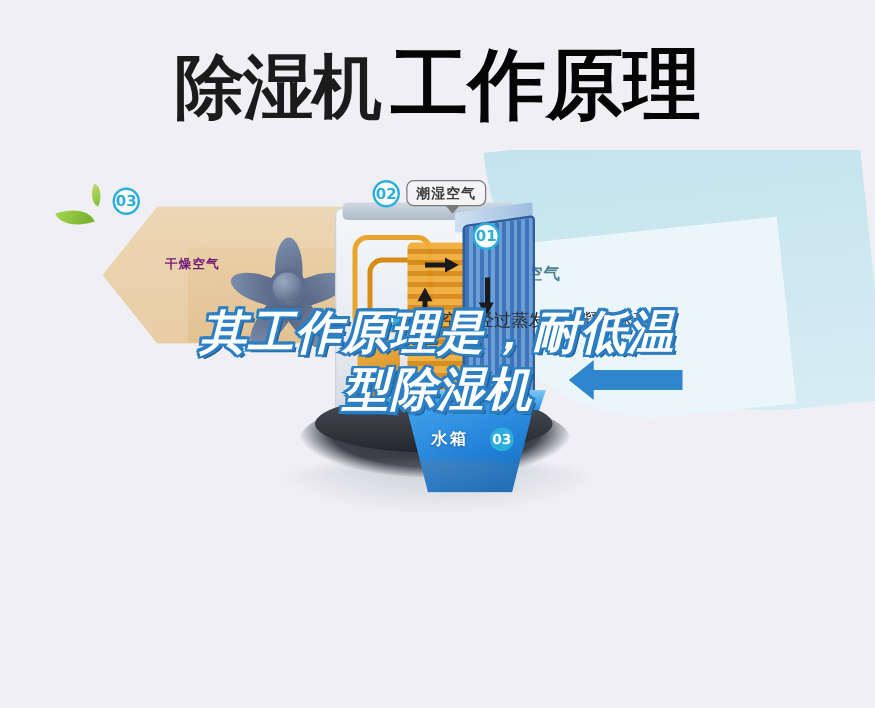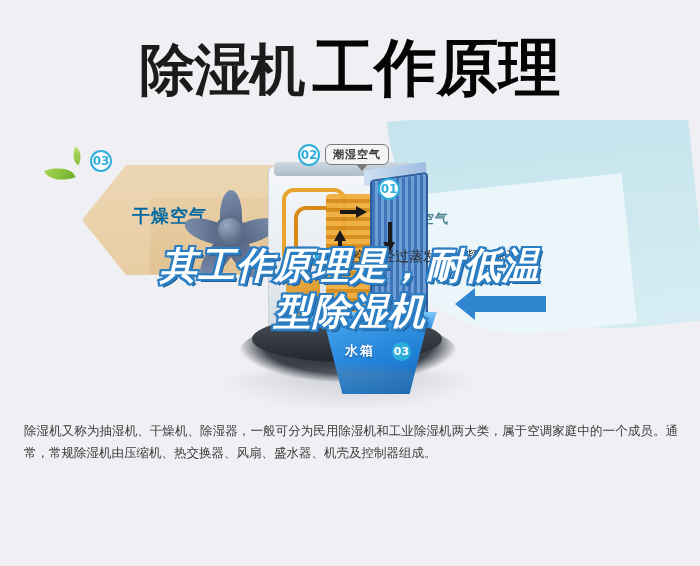--- a/index.html
+++ b/index.html
@@ -40,21 +40,21 @@
     opacity:.95;
   }
   .beige-arrow2{
     position:absolute;left:150px;top:78px;width:170px;height:76px;
     background:linear-gradient(180deg,#e9cda3 0%, #dfbe8c 100%);
     clip-path:polygon(0% 0%, 100% 0%, 100% 100%, 0% 100%);
     opacity:.75;
   }
   .lbl-dry{
     position:absolute;left:132px;top:84px;
-    font-size:18px;color:#0369a1;font-weight:700;letter-spacing:1px;
+    font-size:10px;color:#701a75;font-weight:700;letter-spacing:1px;
     font-family:"DejaVu Sans",sans-serif;
   }
 
   
   .blue-sweep{
     position:absolute;left:398px;top:-14px;width:300px;height:230px;
     background:linear-gradient(180deg,#bfe2ec 0%,#d4ecf3 100%);
     border-radius:0 0 0 240px;
     transform:rotate(-6deg);
     opacity:.9;
@@ -353,16 +353,15 @@
     </div>
 
   </div>
 
   <div class="overlay">
     <div class="ov-line">其工作原理是，耐低温</div>
     <div class="ov-line">型除湿机</div>
   </div>
 
   <div class="copy">
-    <p>除湿机又称为抽湿机、干燥机、除湿器，一般可分为民用除湿机和工业除湿机两大类，属于空调家庭中的一个成员。通常，常规除湿机由压缩机、热交换器、风扇、盛水器、机壳及控制器组成。</p>
   </div>
 
 </div>
 
 </body></html>

